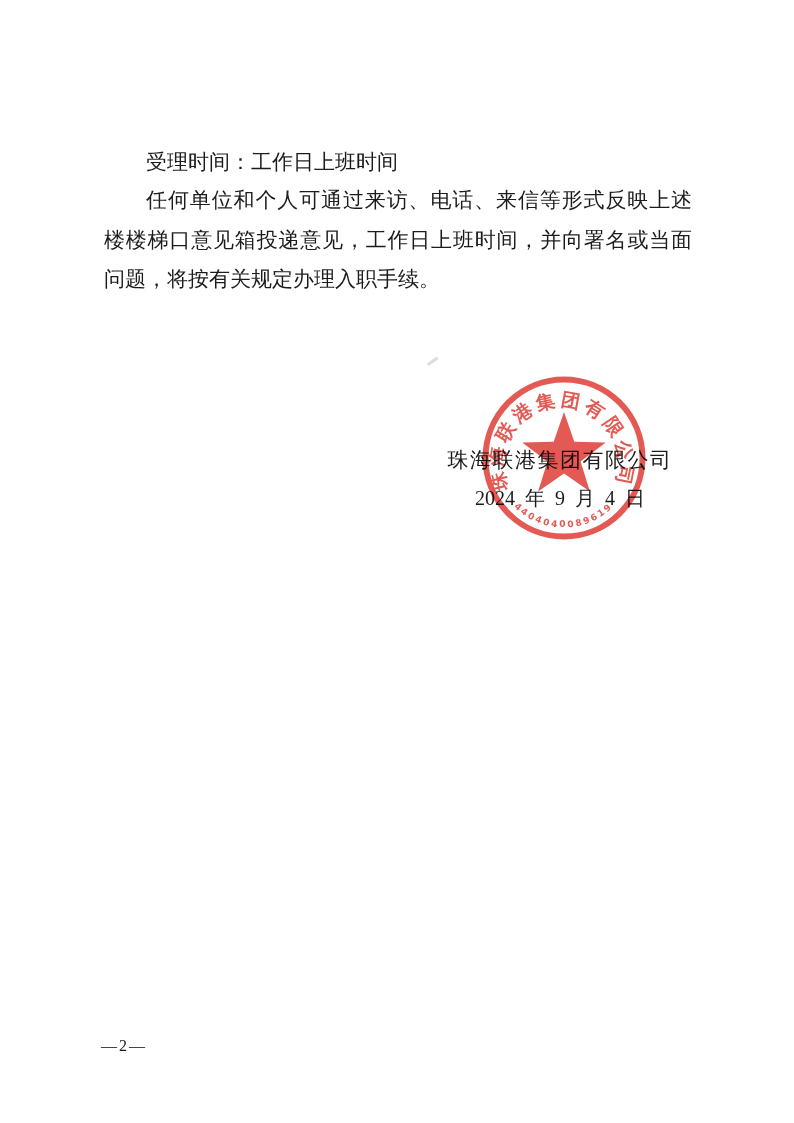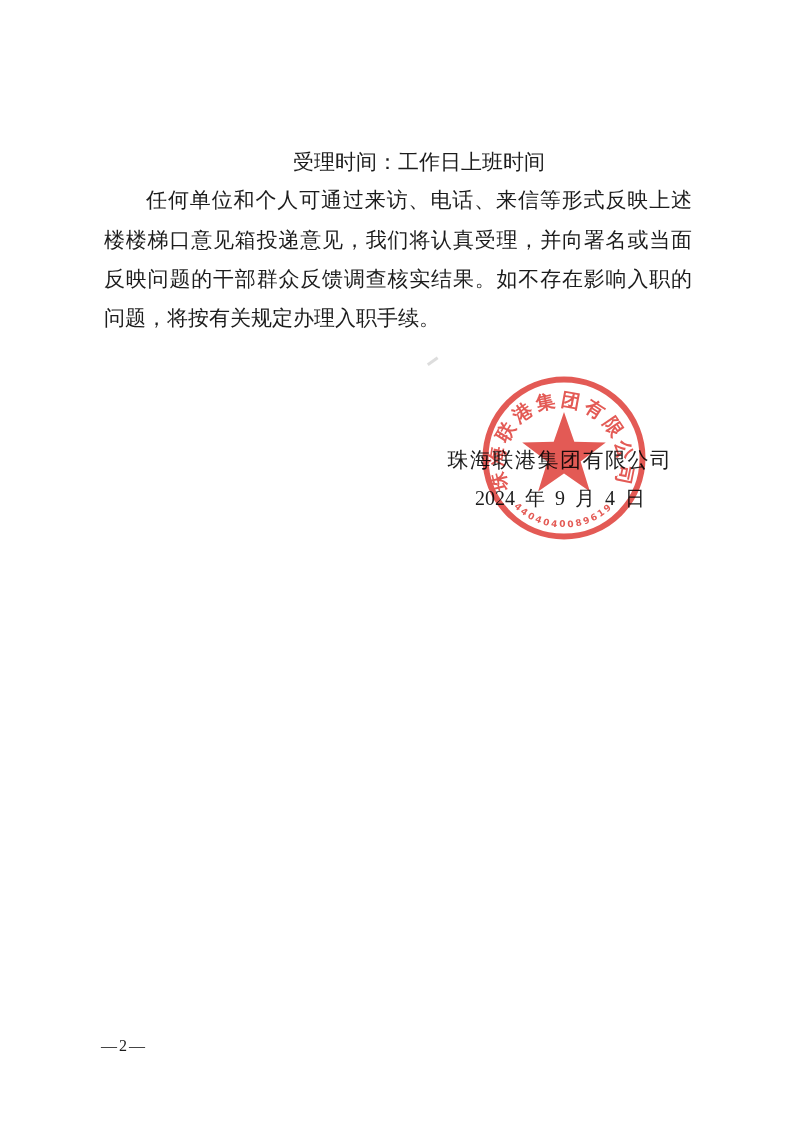--- a/index.html
+++ b/index.html
@@ -22,21 +22,20 @@
     left: 104px;
     top: 143px;
     width: 588px;
     font-size: 21px;
     line-height: 39px;
     color: #1c1c1c;
   }
   .para1 {
     text-indent: 2em;
     white-space: nowrap;
-    text-align: center;
   }
   .jline {
     text-align: justify;
     text-align-last: justify;
     height: 39px;
     overflow: hidden;
   }
   .jline.first {
     padding-left: 42px;
     font-family: Liberation Mono, monospace;
@@ -115,22 +114,21 @@
   }
 </style>
 </head>
 <body>
 
 <div class="page">
 
   <div class="body-text">
     <div class="para1">受理时间：工作日上班时间</div>
     <div class="jline first">任何单位和个人可通过来访、电话、来信等形式反映上述</div>
-    <div class="jline">楼楼梯口意见箱投递意见，我们将认真受理，并向署名或当面</div>
-    <div class="jline">反映问题的干部群众反馈调查核实结果。如不存在影响入职的</div>
+    <div class="jline">楼楼梯口意见箱投递意见，工作日上班时间，并向署名或当面</div>
     <div class="jline last">问题，将按有关规定办理入职手续。</div>
   </div>
 
   <div class="signature">
     <div class="sig-company">珠海联港集团有限公司</div>
     <div class="sig-date">2024 年 9 月 4 日</div>
   </div>
 
   <div class="artifact"></div>
 

